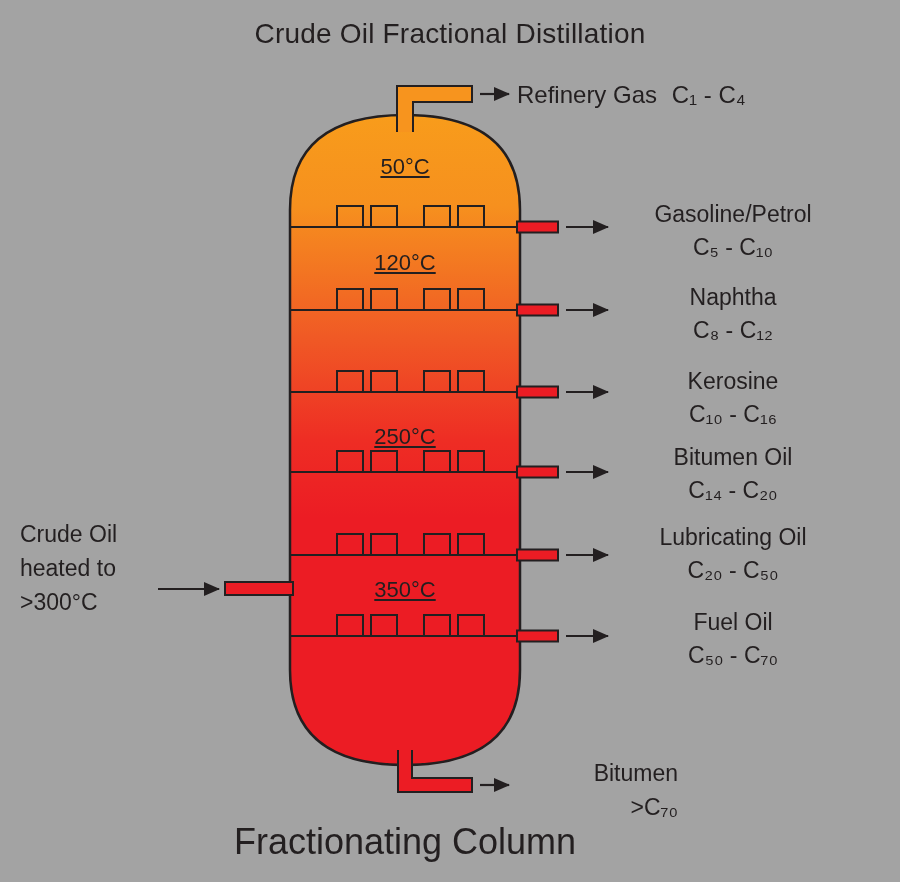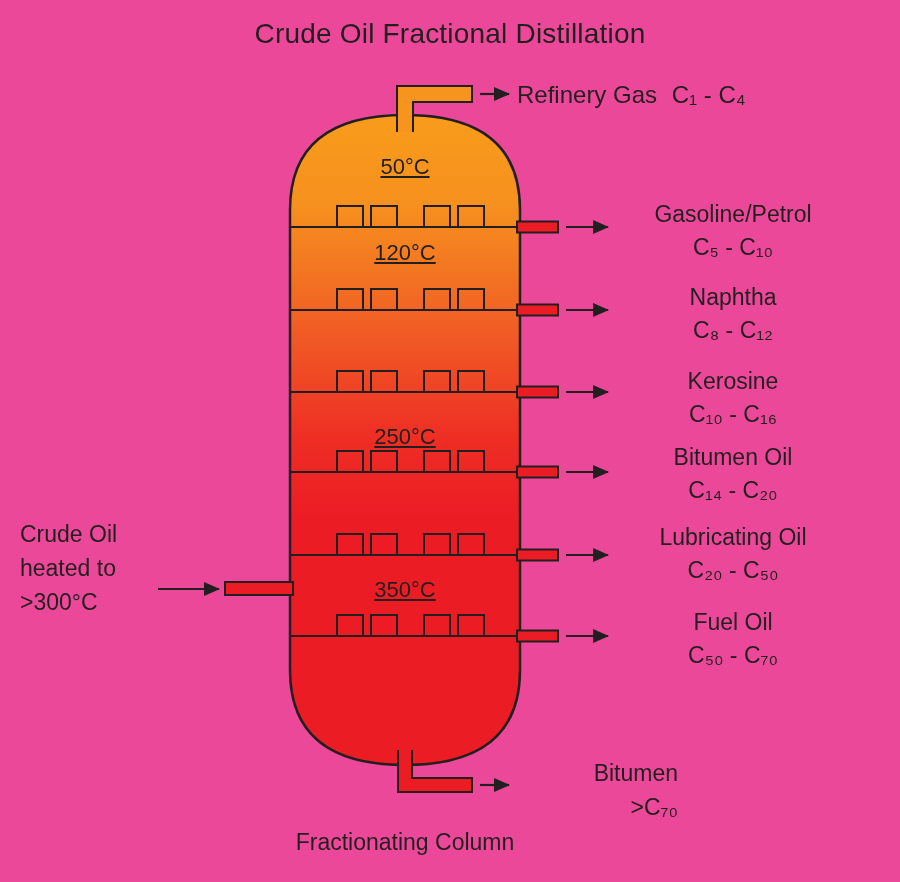--- a/index.html
+++ b/index.html
@@ -1,23 +1,23 @@
 <!DOCTYPE html>
 <html><head>
 <meta charset="utf-8">
 <style>
   html,body{margin:0;padding:0;background:#ffffff;}
   #canvas{
-    position:relative;width:900px;height:882px;background:#ec4899;
+    position:relative;width:900px;height:882px;background:#a3a3a3;
     font-family:"Liberation Sans","DejaVu Sans",sans-serif;color:#231F20;overflow:hidden;
   }
   #diagram-svg{position:absolute;left:0;top:0;}
   .abs{position:absolute;}
   .title{width:900px;top:18px;left:0;text-align:center;font-size:28px;letter-spacing:.2px;}
-  .caption{width:500px;left:155px;top:821px;text-align:center;font-size:23px;margin-top:8px;}
+  .caption{width:500px;left:155px;top:821px;text-align:center;font-size:36px;}
   .temp{width:140px;left:335px;text-align:center;font-size:22px;text-decoration:underline;}
   .out-label{left:628px;width:210px;text-align:center;font-size:23px;line-height:33px;}
   .gas-label{left:517px;top:81px;font-size:24px;white-space:nowrap;}
   .gas-label .range{margin-left:8px;}
   .feed-label{left:20px;top:517px;width:160px;text-align:left;font-size:23px;line-height:34px;}
   .bitumen-label{left:518px;top:756px;width:160px;text-align:right;font-size:23px;line-height:34px;}
 </style>
 </head>
 <body>
 
@@ -93,21 +93,21 @@
       <line x1="480" y1="94" x2="509" y2="94" marker-end="url(#arrowhead)"></line>
       <line x1="158" y1="589" x2="219" y2="589" marker-end="url(#arrowhead)"></line>
       <line x1="480" y1="785" x2="509" y2="785" marker-end="url(#arrowhead)"></line>
     </g>
   </svg>
 
   <div class="abs title">Crude Oil Fractional Distillation</div>
   <div class="abs caption">Fractionating Column</div>
 
   <div class="abs temp" style="top:154px">50°C</div>
-  <div class="abs temp" style="top:240px">120°C</div>
+  <div class="abs temp" style="top:250px">120°C</div>
   <div class="abs temp" style="top:424px">250°C</div>
   <div class="abs temp" style="top:577px">350°C</div>
 
   <div class="abs gas-label">
     <span class="name">Refinery Gas</span>
     <span class="range">C₁ - C₄</span>
   </div>
 
   <div class="abs out-label" style="top:281px">
     <div>Naphtha</div>

